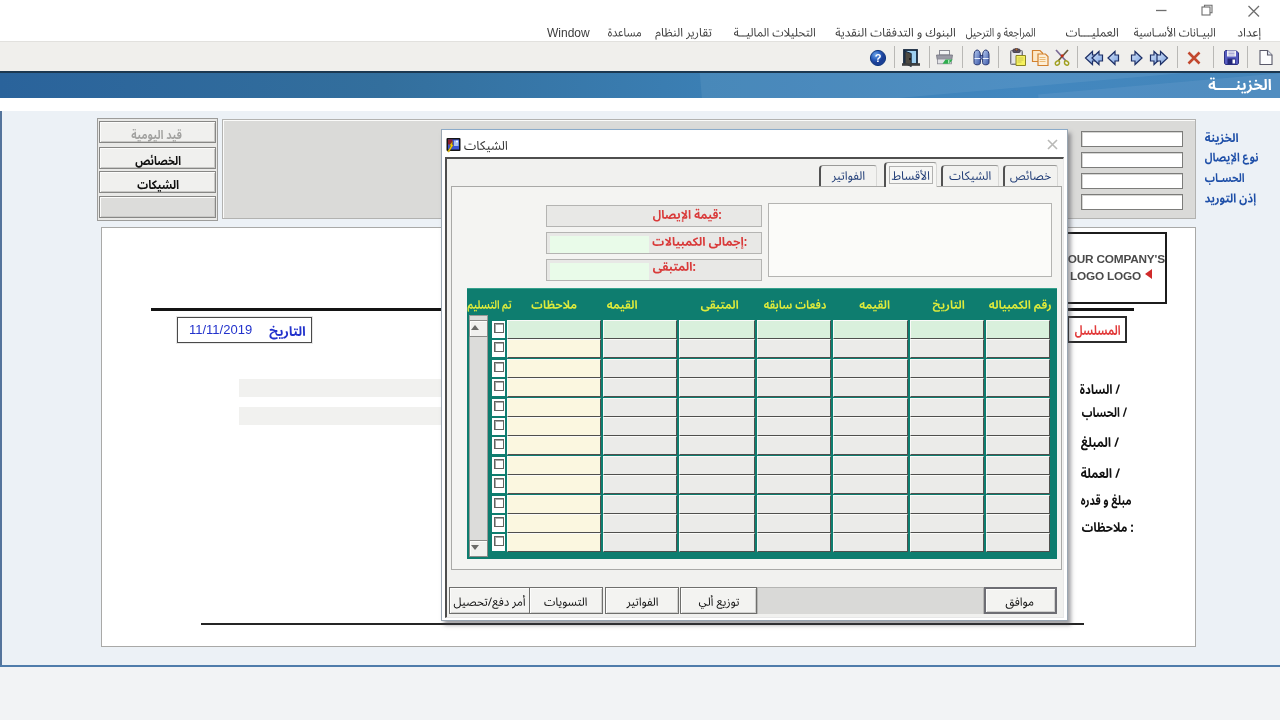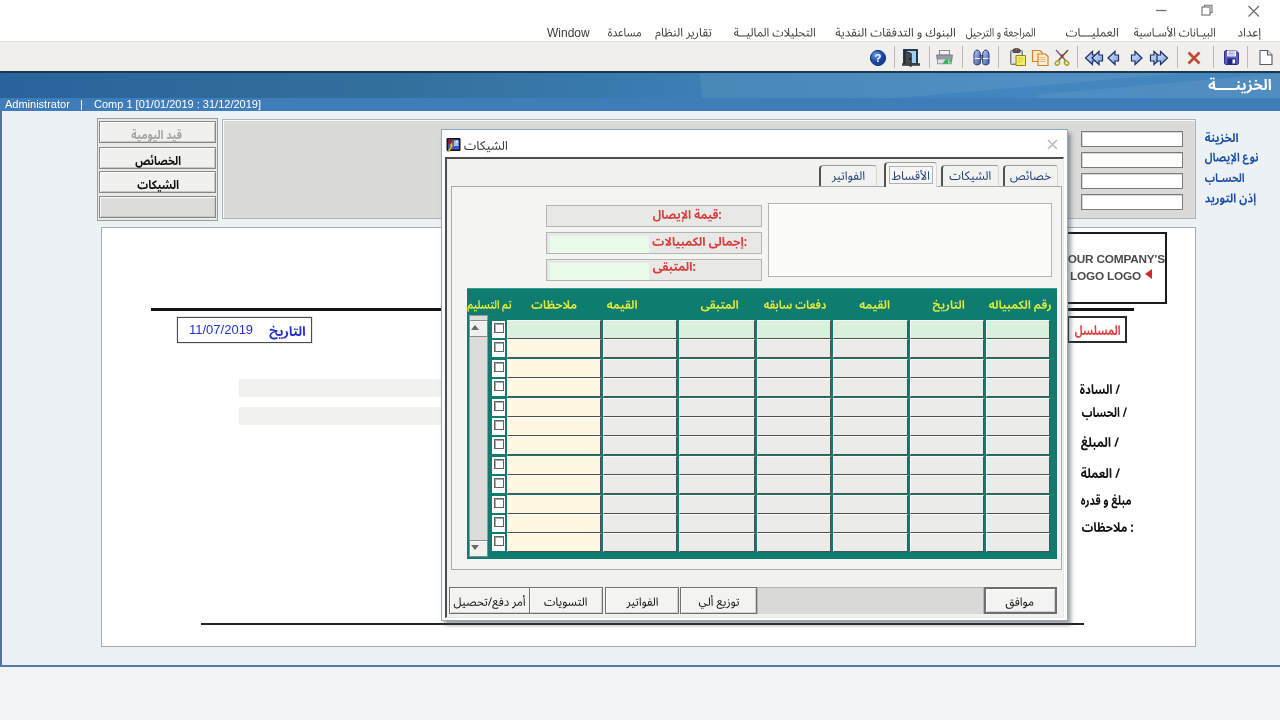--- a/index.html
+++ b/index.html
@@ -78,25 +78,20 @@
     <div class="abs tsep" style="left:997.5px"></div>
     <div class="abs tsep" style="left:1077px"></div>
     <div class="abs tsep" style="left:1177px"></div>
     <div class="abs tsep" style="left:1212.5px"></div>
     <div class="abs tsep" style="left:1247px"></div>
 <div class="abs" id="navline"></div>
 <div class="abs" id="bluebar">
       <div class="sw1"></div>
       <div class="sw2"></div>
     </div>
-<div class="abs" id="statusbar">
-      <span style="left:5px">Administrator</span>
-      <span style="left:80px">|</span>
-      <span style="left:94px">Comp 1 [01/01/2019 : 31/12/2019]</span>
-    </div>
 <div class="abs" id="mdi"></div>
 <div class="abs" id="mdiline"></div>
 <div class="abs" id="below"></div>
 <svg class="abs" style="left:869px;top:49px" width="18" height="18">
 <defs>
         <radialGradient id="hg" cx="35%" cy="30%">
           <stop offset="0%" stop-color="#6fa7e8"></stop>
           <stop offset="60%" stop-color="#2d62c0"></stop>
           <stop offset="100%" stop-color="#1b3f96"></stop>
         </radialGradient>
@@ -197,21 +192,21 @@
 <div class="abs" id="doc"></div>
 <div class="abs" id="logobox">
       <div>YOUR COMPANY'S</div>
       <div style="transform:translateX(-7px)">LOGO LOGO</div>
     </div>
 <div class="abs" id="logoarrow"></div>
 <div class="abs" id="thickline"></div>
 <div class="abs gbar" style="top:379px"></div>
 <div class="abs gbar" style="top:407px"></div>
 <div class="abs" id="datebox"></div>
-<div class="abs" id="dateval">11/07/2019</div>
+<div class="abs" id="dateval">11/11/2019</div>
 <div class="abs" id="mosbox"></div>
 <div class="abs" id="docline"></div>
 <div class="abs" id="dlg"></div>
 <svg class="abs" id="dlgicon" width="16" height="16" style="z-index:2">
 <rect x="0.5" y="1" width="14" height="13" rx="1" fill="#151515"></rect>
 <rect x="2" y="2.5" width="11" height="10" fill="#3c55d6"></rect>
 <rect x="2" y="2.5" width="4.5" height="5" fill="#8c2030"></rect>
 <rect x="8" y="3.5" width="4.5" height="5.5" fill="#a8c0f2"></rect>
 <circle cx="11" cy="4.5" r="1" fill="#fff"></circle>
 <path d="M1.5 14.5L5 8.8L3.6 8.3L6.8 4.2L5.9 7.6L7.4 7.9L3 15Z" fill="#ffd400" stroke="#806a00" stroke-width="0.4"></path>

